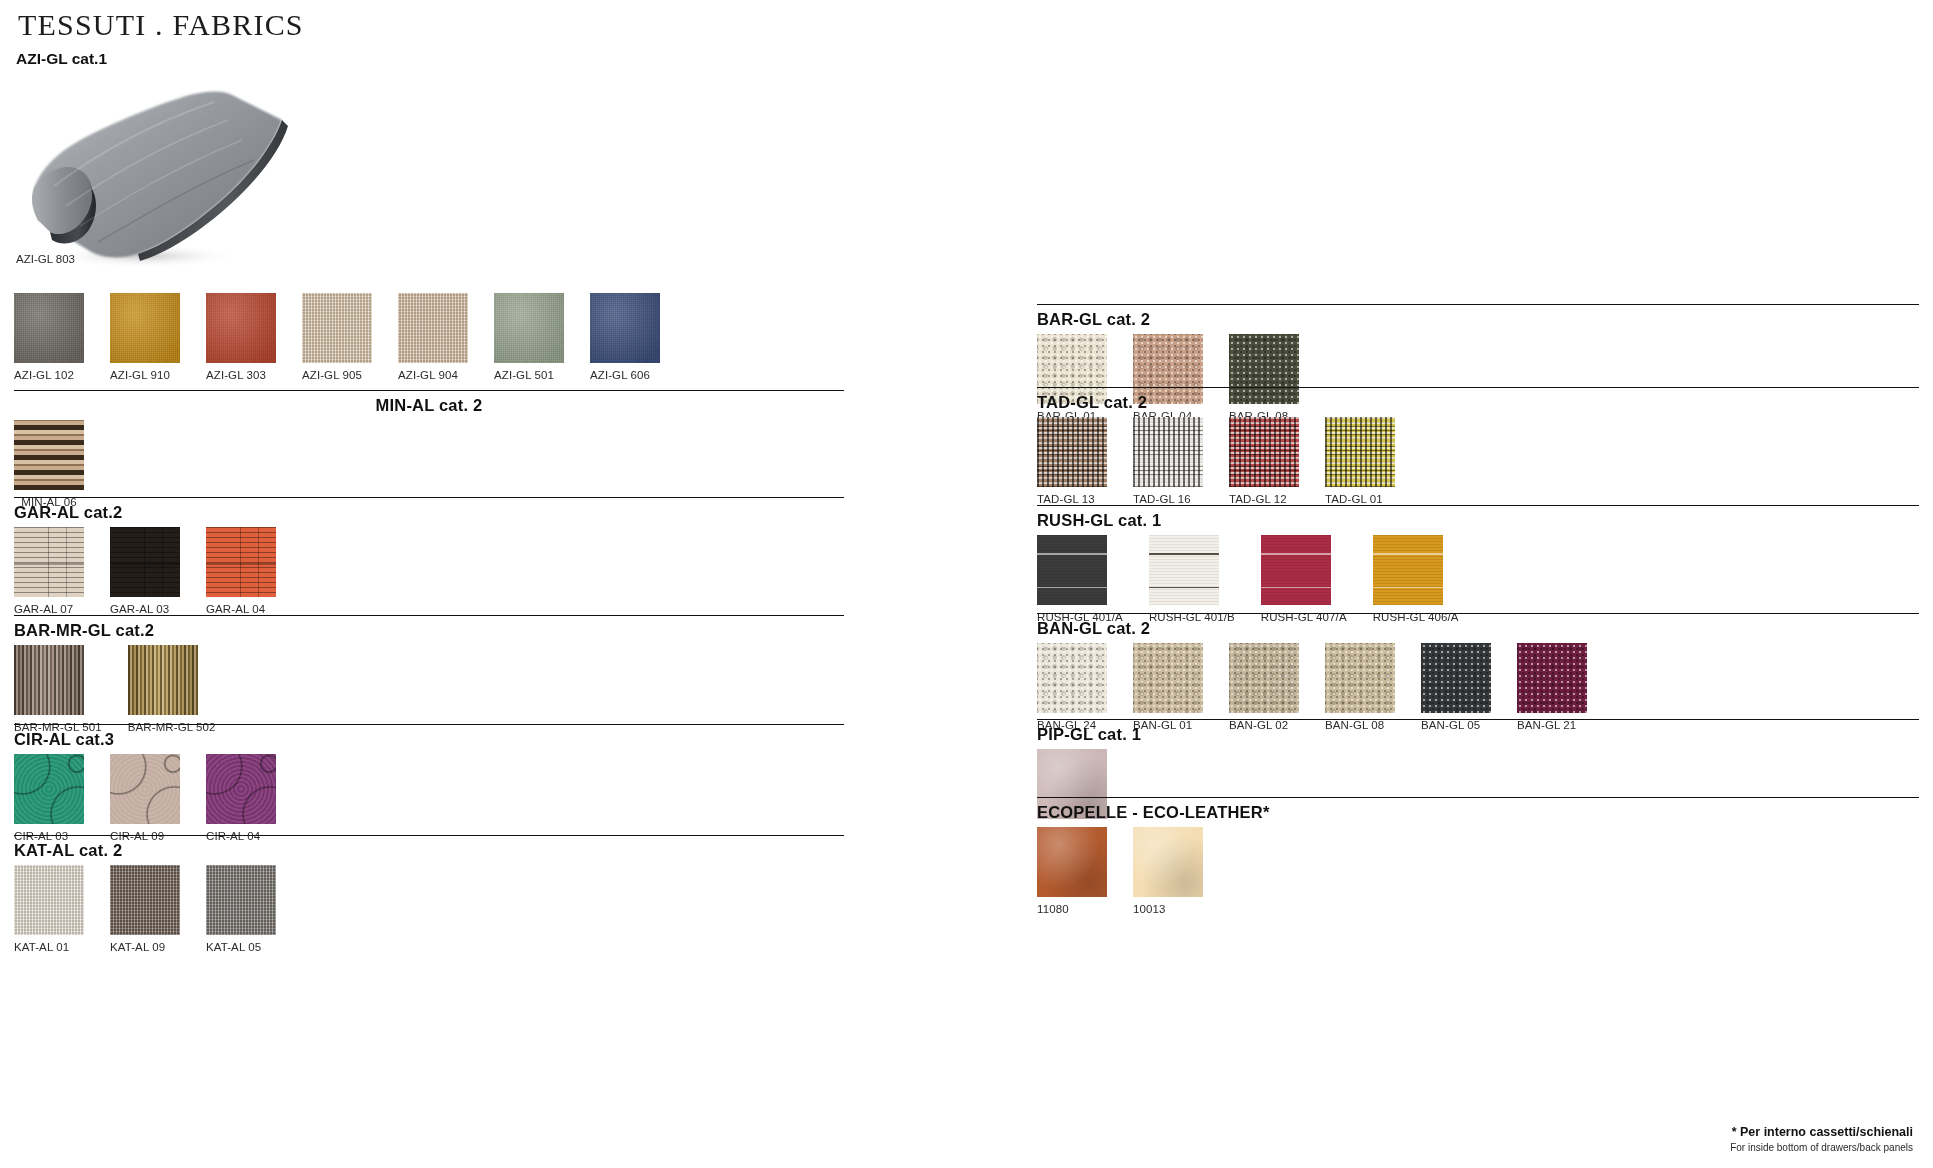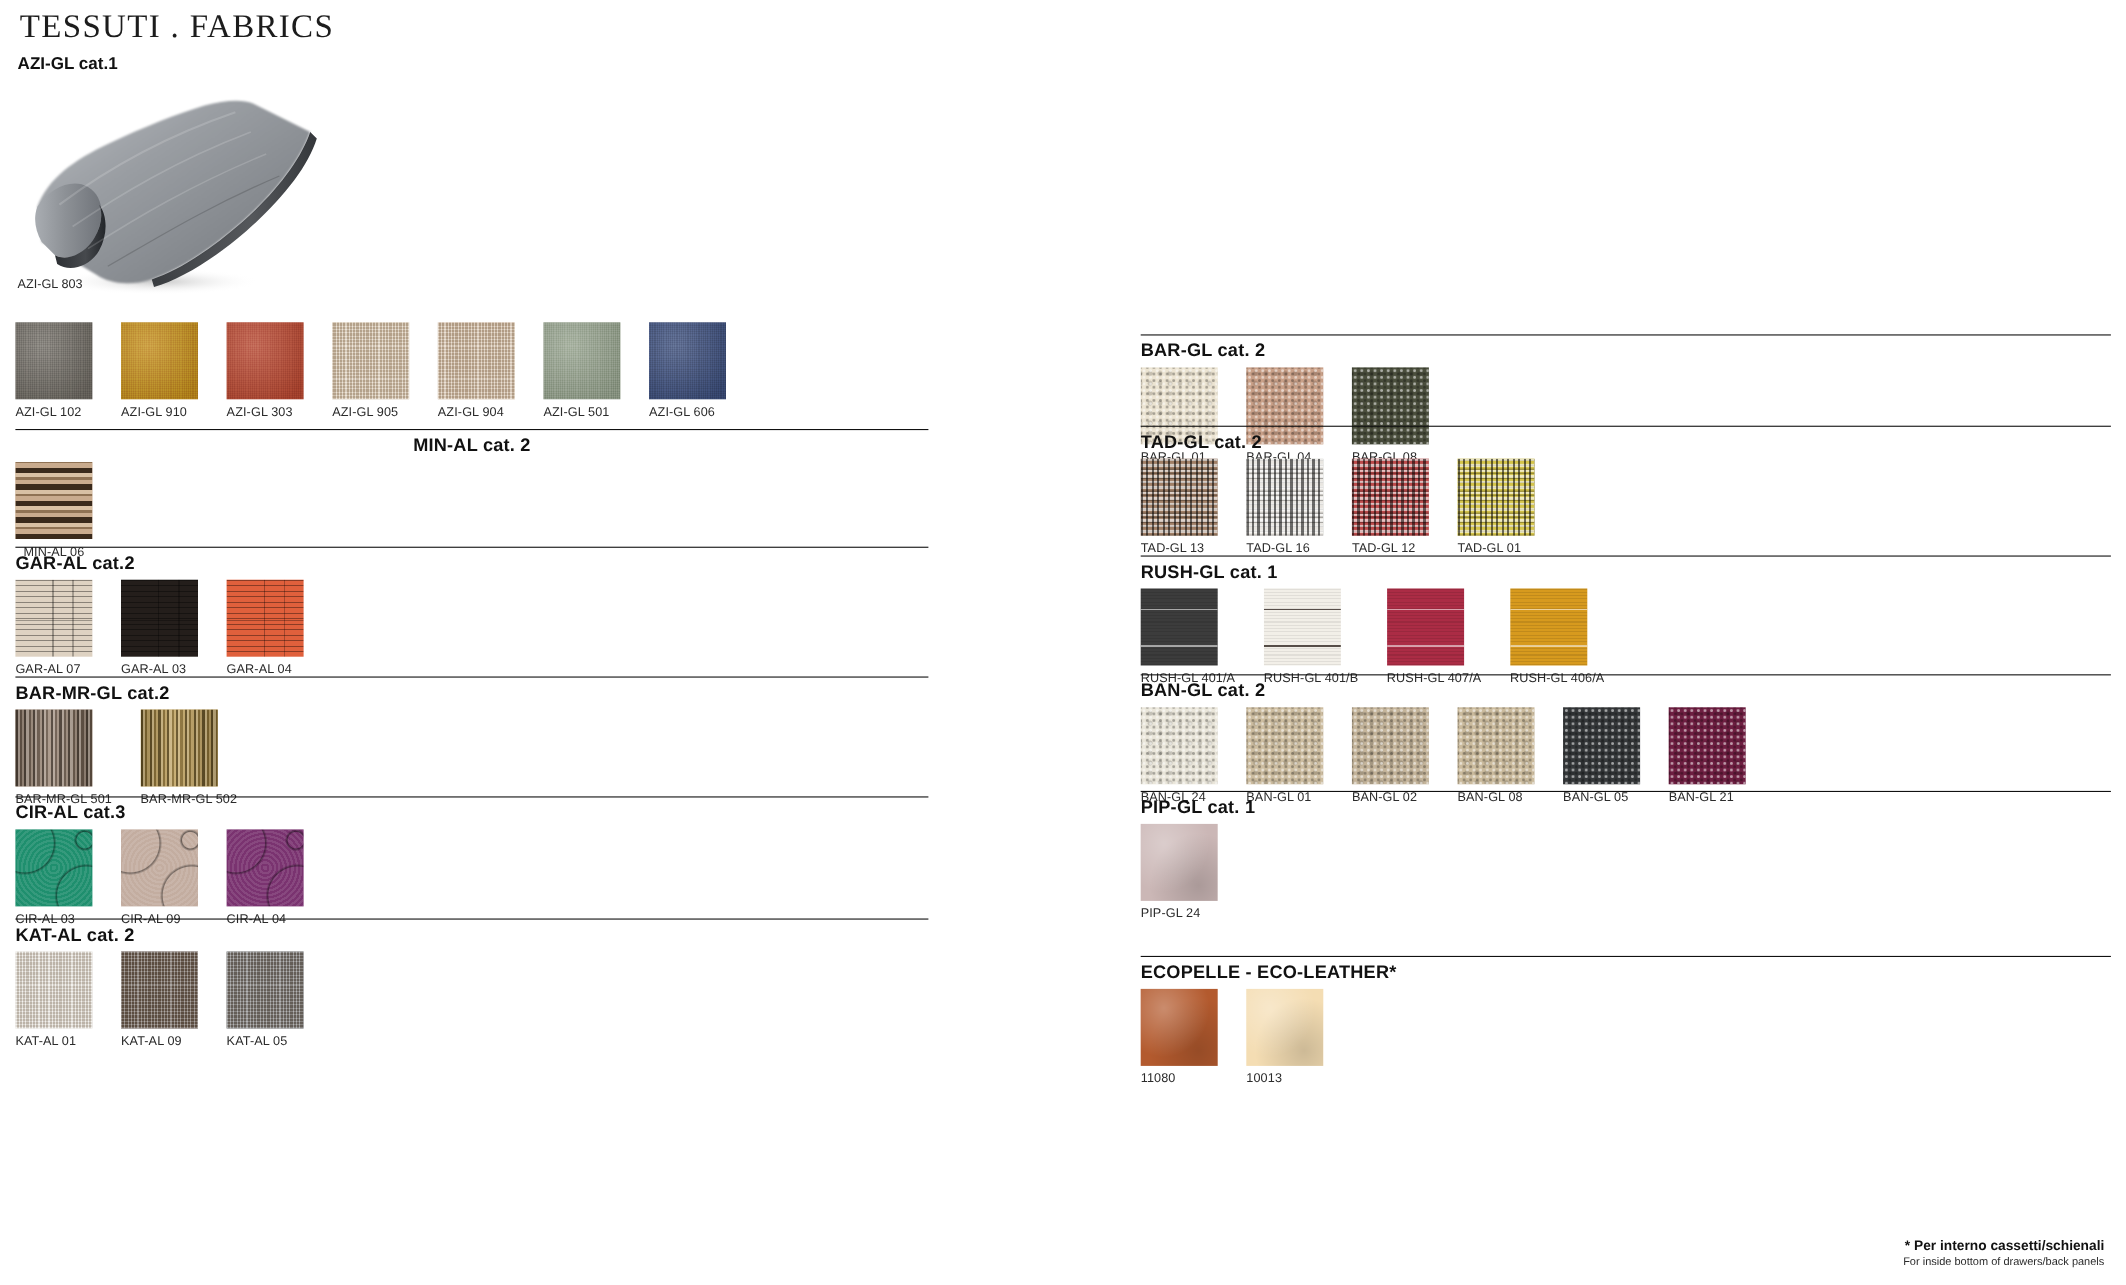--- a/index.html
+++ b/index.html
@@ -459,21 +459,21 @@
       <div class="section" style="top: 719px;">
         <div class="section-rule"></div>
         <div class="section-head">PIP-GL cat. 1</div>
         <div class="swatch-row">
           <div class="swatch-cell">
             <div class="swatch tx-leather" style="background: rgb(203, 183, 182);"></div>
             <div class="swatch-label">PIP-GL 24</div>
           </div>
         </div>
       </div>
-      <div class="section" style="top: 869px;">
+      <div class="section" style="top: 797px;">
         <div class="section-rule"></div>
         <div class="section-head">ECOPELLE - ECO-LEATHER*</div>
         <div class="swatch-row">
           <div class="swatch-cell">
             <div class="swatch tx-leather" style="background: rgb(179, 90, 46);"></div>
             <div class="swatch-label">11080</div>
           </div>
           <div class="swatch-cell">
             <div class="swatch tx-leather" style="background: rgb(244, 221, 179);"></div>
             <div class="swatch-label">10013</div>

